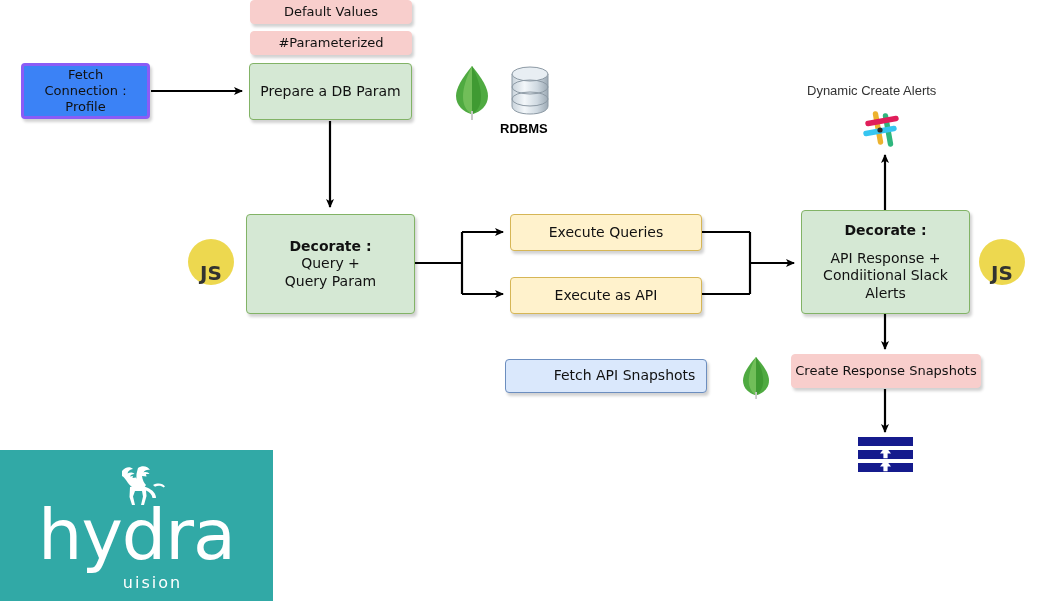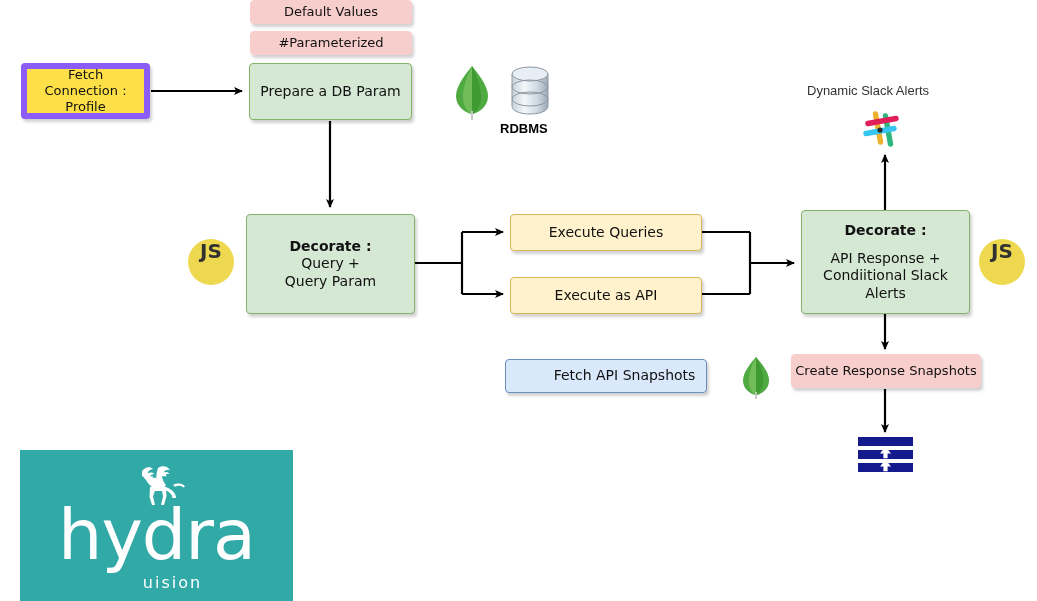--- a/index.html
+++ b/index.html
@@ -23,21 +23,21 @@
     align-items: center;
     justify-content: center;
     text-align: center;
     border-radius: 4px;
     line-height: 1.25;
     box-shadow: 2px 3px 3px rgba(0,0,0,0.18);
   }
 
   
   .n-green  { background: #d5e8d4; border: 1px solid #82b366; color: #111; }
-  .n-orange { background: #fde047; border: 6px solid #8b5cf6; color: #111; }
+  .n-orange { background: #3b82f6; border: 3px solid #8b5cf6; color: #111; }
   .n-pink   { background: #f8cecc; border: 1px solid #f8cecc; color: #111; }
   .n-yellow { background: #fff2cc; border: 1px solid #d6b656; color: #111; }
   .n-blue   { background: #dae8fc; border: 1px solid #6c8ebf; color: #111; }
 
   .node .ttl { font-weight: bold; }
   .node .sub { font-weight: normal; }
   .gap { height: 10px; }
 
   
   #box-default-values { left: 250px; top: 0px;   width: 162px; height: 24px; font-size: 13px; }
@@ -64,21 +64,21 @@
     font-weight: bold; font-size: 13px; color: #000;
     font-family:"Liberation Sans", sans-serif;
   }
 
   
   .js-badge {
     position: absolute;
     width: 46px; height: 46px;
     border-radius: 50%;
     background: #edd84f;
-    display: flex; align-items: flex-start; justify-content: center;
+    display: flex; align-items: flex-end; justify-content: center;
     font-weight: bold; font-size: 20px; color: #323330;
     font-family: "DejaVu Sans", sans-serif;
   }
   #js-left  { left: 188px; top: 239px; }
   #js-right { left: 979px; top: 239px; }
 
   
   .icon-abs { position: absolute; }
   #icon-mongo-top   { left: 452px; top: 64px;  width: 40px; height: 56px; }
   #icon-rdbms       { left: 506px; top: 64px;  width: 48px; height: 52px; }
@@ -86,21 +86,20 @@
   #icon-mongo-mid   { left: 740px; top: 355px; width: 32px; height: 44px; }
   #icon-stack-bars  { left: 857px; top: 436px; width: 57px; height: 38px; }
 
   
   #hydra-logo {
     position: absolute;
     left: 0px; top: 450px;
     width: 273px; height: 151px;
     background: #31a9a6;
     overflow: hidden;
-    margin-left: 20px;
   }
   #hydra-mark { position: absolute; left: 108px; top: 13px; width: 60px; height: 45px; }
   #hydra-word {
     position: absolute; left: 0; top: 50px; width: 273px;
     text-align: center;
     color: #ffffff;
     font-size: 70px;
     font-family: "DejaVu Sans", sans-serif;
     font-weight: 400;
     letter-spacing: -1px;
@@ -191,21 +190,21 @@
   </div>
 
   <div class="node n-blue" id="box-fetch-snap">
     <span>Fetch API Snapshots</span>
   </div>
 
   <div class="node n-pink" id="box-create-snap">
     <span>Create Response Snapshots</span>
   </div>
 
-  <div class="plain-label" id="label-slack-alerts">Dynamic Slack Alerts</div>
+  <div class="plain-label" id="label-slack-alerts">Dynamic Create Alerts</div>
 
   <div class="plain-label" id="label-rdbms">RDBMS</div>
 
   <div class="js-badge" id="js-left">
     <span>JS</span>
   </div>
   <div class="js-badge" id="js-right">
     <span>JS</span>
   </div>
 

